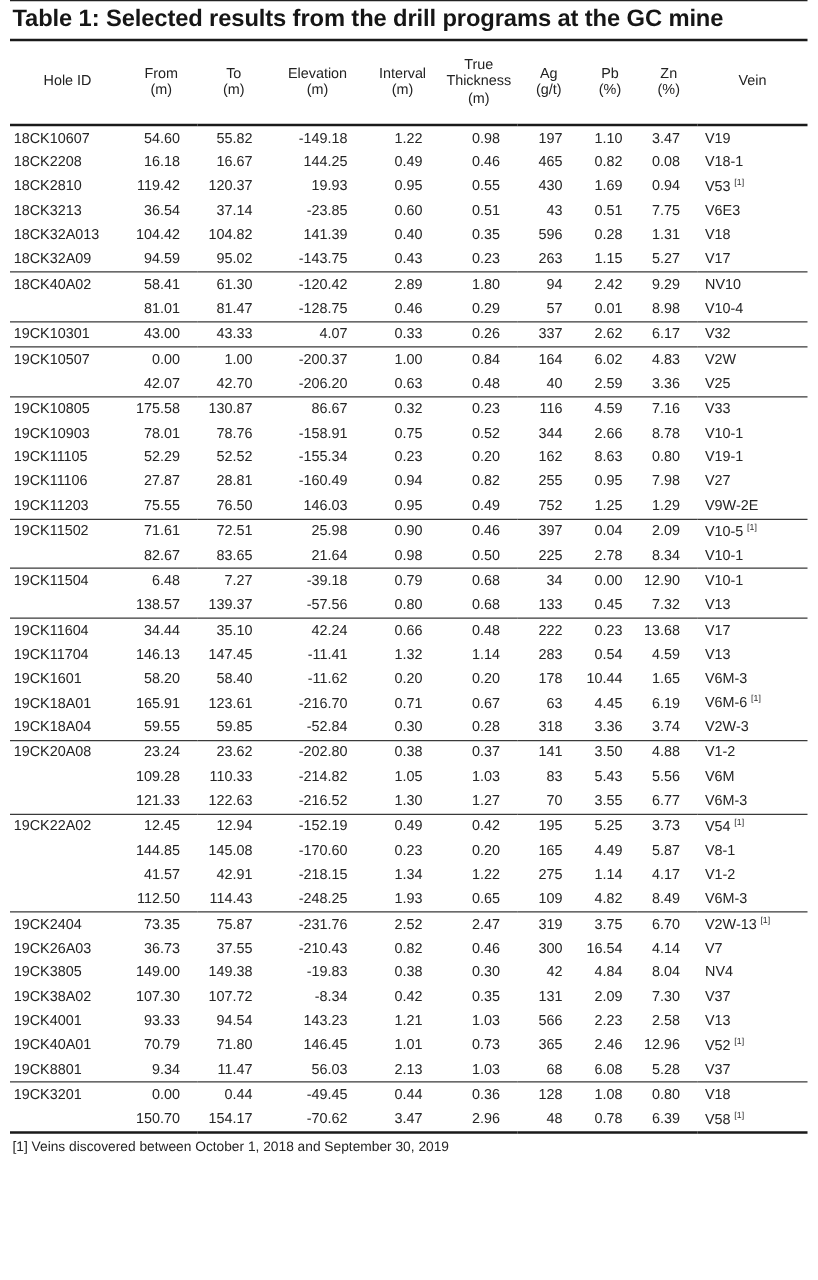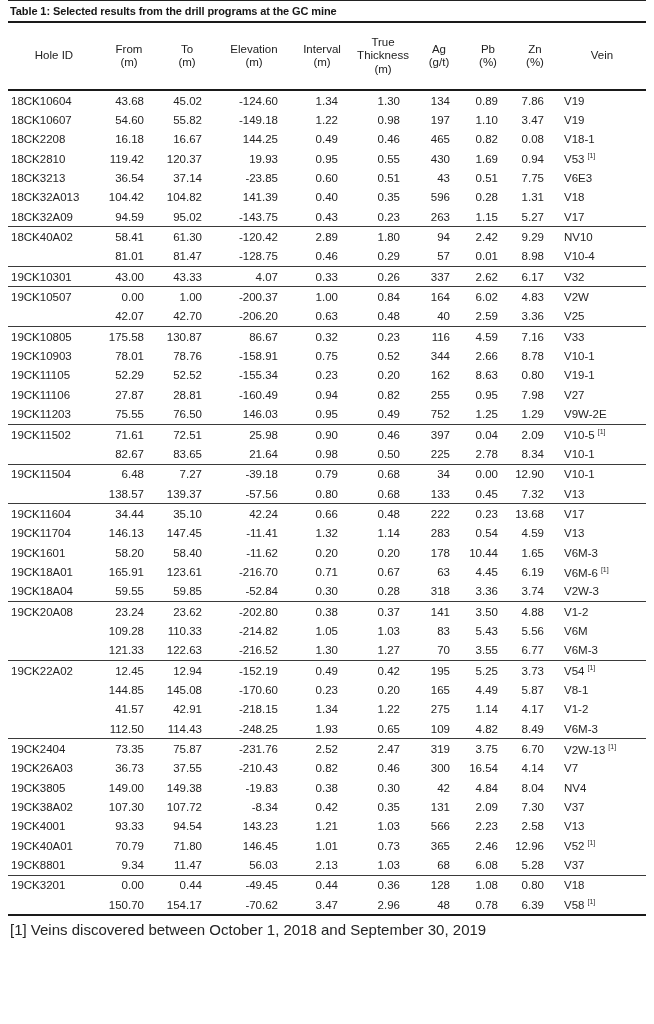--- a/index.html
+++ b/index.html
@@ -14,21 +14,21 @@
     color: #1f1f1f;
     overflow: hidden;
   }
   .page {
     padding: 0 8px;
   }
   .top-rule {
     border-top: 1.5px solid #222222;
   }
   .doc-title {
-    font-size: 11px;
+    font-size: 19px;
     font-weight: bold;
     letter-spacing: -0.1px;
     padding: 4px 0 4px 2px;
     color: #161616;
   }
   .title-rule {
     border-top: 2px solid #1a1a1a;
   }
   table.results {
     border-collapse: collapse;
@@ -60,21 +60,21 @@
   td.left { text-align: left; }
   td.col-hole_id { padding-left: 3px; }
   td.col-vein { padding-left: 6px; }
   tr.group-start td { border-top: 1.4px solid #3a3a3a; }
   sup.fn-mark {
     font-size: 7px;
     margin-left: 3px;
     color: #2a2a2a;
   }
   .footnote {
-    font-size: 15px;
+    font-size: 11px;
     padding: 5px 0 0 2px;
     color: #242424;
   }
 </style>
 </head>
 <body>
 
 <div class="page">
   <div class="top-rule"></div>
   <div class="doc-title">Table 1: Selected results from the drill programs at the GC mine</div>
@@ -130,32 +130,20 @@
             <div class="h-label">Zn</div>
             <div class="h-unit">(%)</div>
           </th>
           <th>
             <div class="h-label">Vein</div>
           </th>
         </tr>
     </thead>
     <tbody id="table-body">
         <tr>
-          <td class="col-hole_id left">18CK10604</td>
-          <td class="col-from_m num">43.68</td>
-          <td class="col-to_m num">45.02</td>
-          <td class="col-elevation num">-124.60</td>
-          <td class="col-interval num">1.34</td>
-          <td class="col-thickness num">1.30</td>
-          <td class="col-ag num">134</td>
-          <td class="col-pb num">0.89</td>
-          <td class="col-zn num">7.86</td>
-          <td class="col-vein left">V19</td>
-        </tr>
-        <tr>
           <td class="col-hole_id left">18CK10607</td>
           <td class="col-from_m num">54.60</td>
           <td class="col-to_m num">55.82</td>
           <td class="col-elevation num">-149.18</td>
           <td class="col-interval num">1.22</td>
           <td class="col-thickness num">0.98</td>
           <td class="col-ag num">197</td>
           <td class="col-pb num">1.10</td>
           <td class="col-zn num">3.47</td>
           <td class="col-vein left">V19</td>

